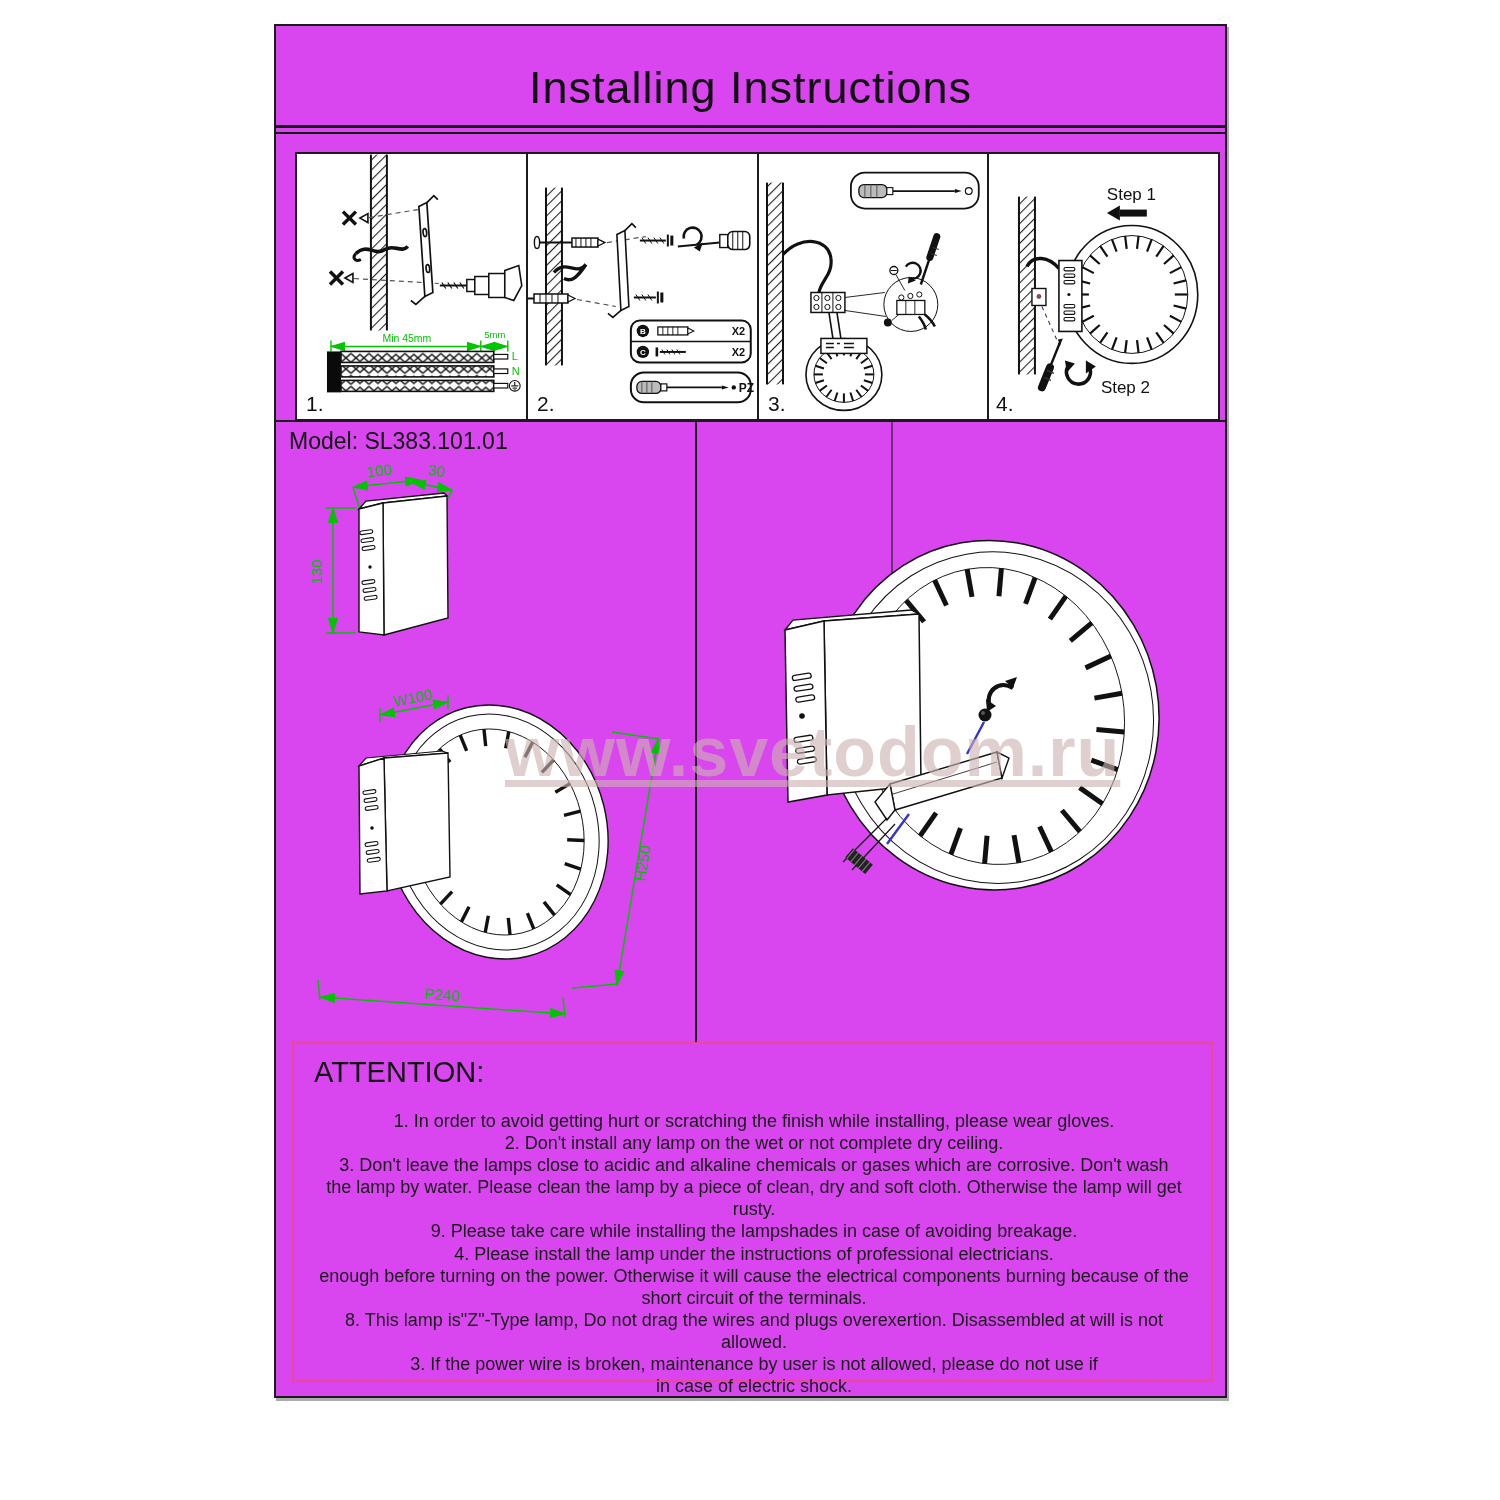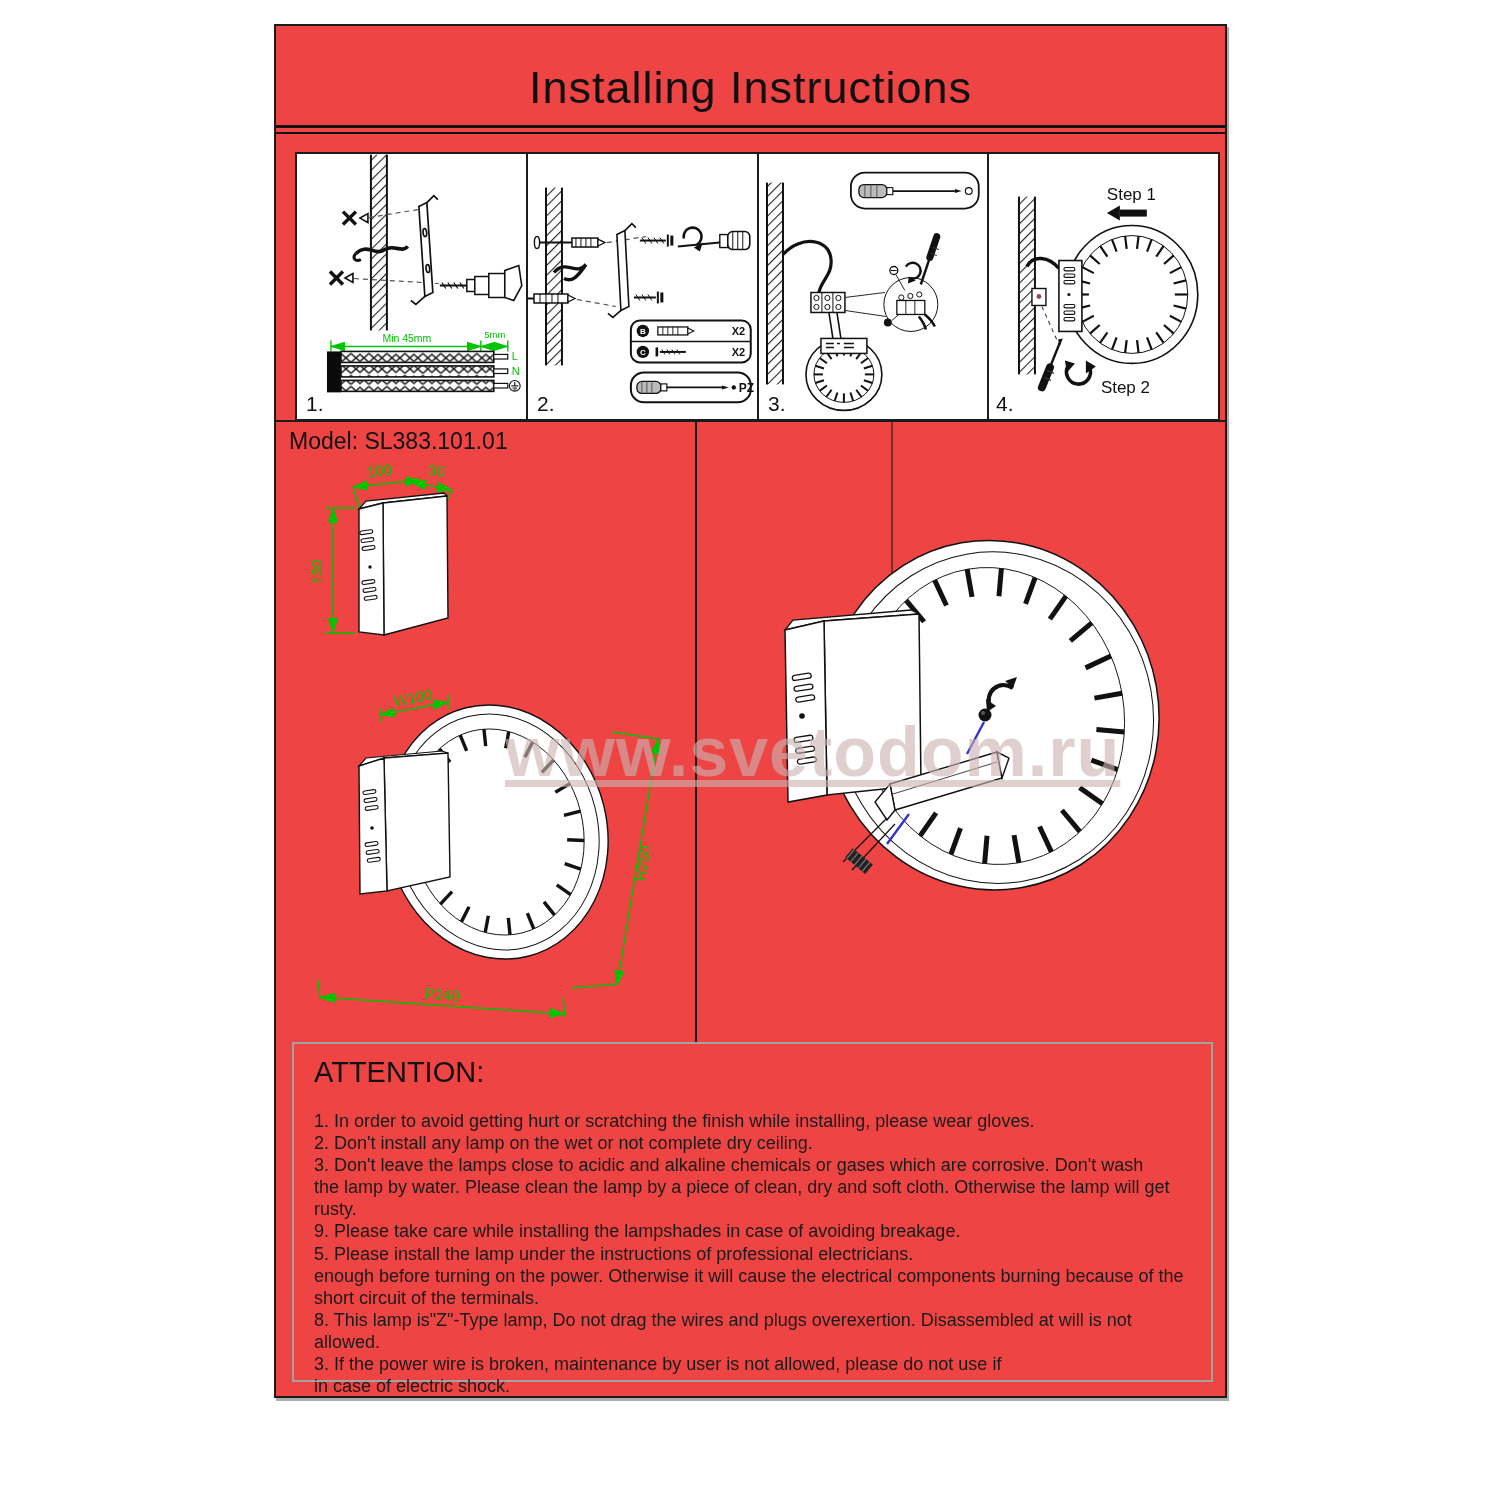--- a/index.html
+++ b/index.html
@@ -1,35 +1,35 @@
 <!DOCTYPE html>
 <html><head>
 <meta charset="utf-8">
 <style>
   html,body{margin:0;padding:0;background:#fff;}
   #stage{position:relative;width:1500px;height:1500px;background:#ffffff;overflow:hidden;
          font-family:"Liberation Sans", sans-serif;color:#111;}
   #page{position:absolute;left:274px;top:24px;width:953px;height:1374px;
-        border:2.5px solid #1b1b1b;box-sizing:border-box;background:#ef4444;
+        border:2.5px solid #1b1b1b;box-sizing:border-box;background:#d946ef;
         box-shadow:2px 3px 0 rgba(70,70,70,.45);}
   .abs{position:absolute;}
   #doc-title{left:0;top:36px;width:100%;text-align:center;font-size:45px;letter-spacing:1px;color:#101010;}
   .rule{left:0;width:100%;background:#141414;}
   #rule1{top:99px;height:3px;}
   #rule2{top:106px;height:2px;}
   #panels{left:11px;top:126px;width:933px;height:269px;display:flex;}
   .panel{flex:1;border:2px solid #1b1b1b;margin-left:-2px;box-sizing:border-box;background:#fff;}
   .panel:first-child{margin-left:8px;}
   .panel svg{display:block;width:100%;height:100%;}
   #hline{left:0;top:394px;width:100%;height:2px;background:#1b1b1b;}
   #model-label{left:13px;top:402px;font-size:23px;color:#101010;}
   #left-drawings{left:0;top:396px;}
   #vdivider{left:419px;top:396px;width:2px;height:620px;background:#1b1b1b;}
   #right-drawing{left:421px;top:396px;}
-  #attention-box{left:16px;top:1016px;width:921px;height:340px;border:2px solid #a3a3a3;box-sizing:border-box;}
+  #attention-box{left:16px;top:1016px;width:921px;height:340px;border:2px solid #ec4899;box-sizing:border-box;text-align:center;}
   #attention-title{left:20px;top:12px;font-size:29px;color:#101010;}
   #attention-lines{left:20px;top:66px;width:880px;font-size:18px;line-height:22.1px;color:#1a1a1a;}
   #watermark{left:505px;top:712px;width:600px;font-size:70px;font-weight:bold;
              letter-spacing:1px;z-index:9;pointer-events:none;white-space:nowrap;text-decoration:underline;}
   text{font-family:"Liberation Sans", sans-serif;}
 </style>
 </head>
 <body>
 
 <div id="stage">
@@ -595,21 +595,21 @@
     </svg>
 
     <div id="attention-box" class="abs">
       <div id="attention-title" class="abs">ATTENTION:</div>
       <div id="attention-lines" class="abs">
         <div>1. In order to avoid getting hurt or scratching the finish while installing, please wear gloves.</div>
         <div>2. Don't install any lamp on the wet or not complete dry ceiling.</div>
         <div>3. Don't leave the lamps close to acidic and alkaline chemicals or gases which are corrosive. Don't wash</div>
         <div>the lamp by water. Please clean the lamp by a piece of clean, dry and soft cloth. Otherwise the lamp will get rusty.</div>
         <div>9. Please take care while installing the lampshades in case of avoiding breakage.</div>
-        <div>5. Please install the lamp under the instructions of professional electricians.</div>
+        <div>4. Please install the lamp under the instructions of professional electricians.</div>
         <div>enough before turning on the power. Otherwise it will cause the electrical components burning because of the</div>
         <div>short circuit of the terminals.</div>
         <div>8. This lamp is"Z"-Type lamp, Do not drag the wires and plugs overexertion. Disassembled at will is not allowed.</div>
         <div>3. If the power wire is broken, maintenance by user is not allowed, please do not use if</div>
         <div>in case of electric shock.</div>
       </div>
     </div>
   </div>
 
   <div id="watermark" class="abs" style="color: rgb(205, 178, 178); opacity: 0.62;">www.svetodom.ru</div>

